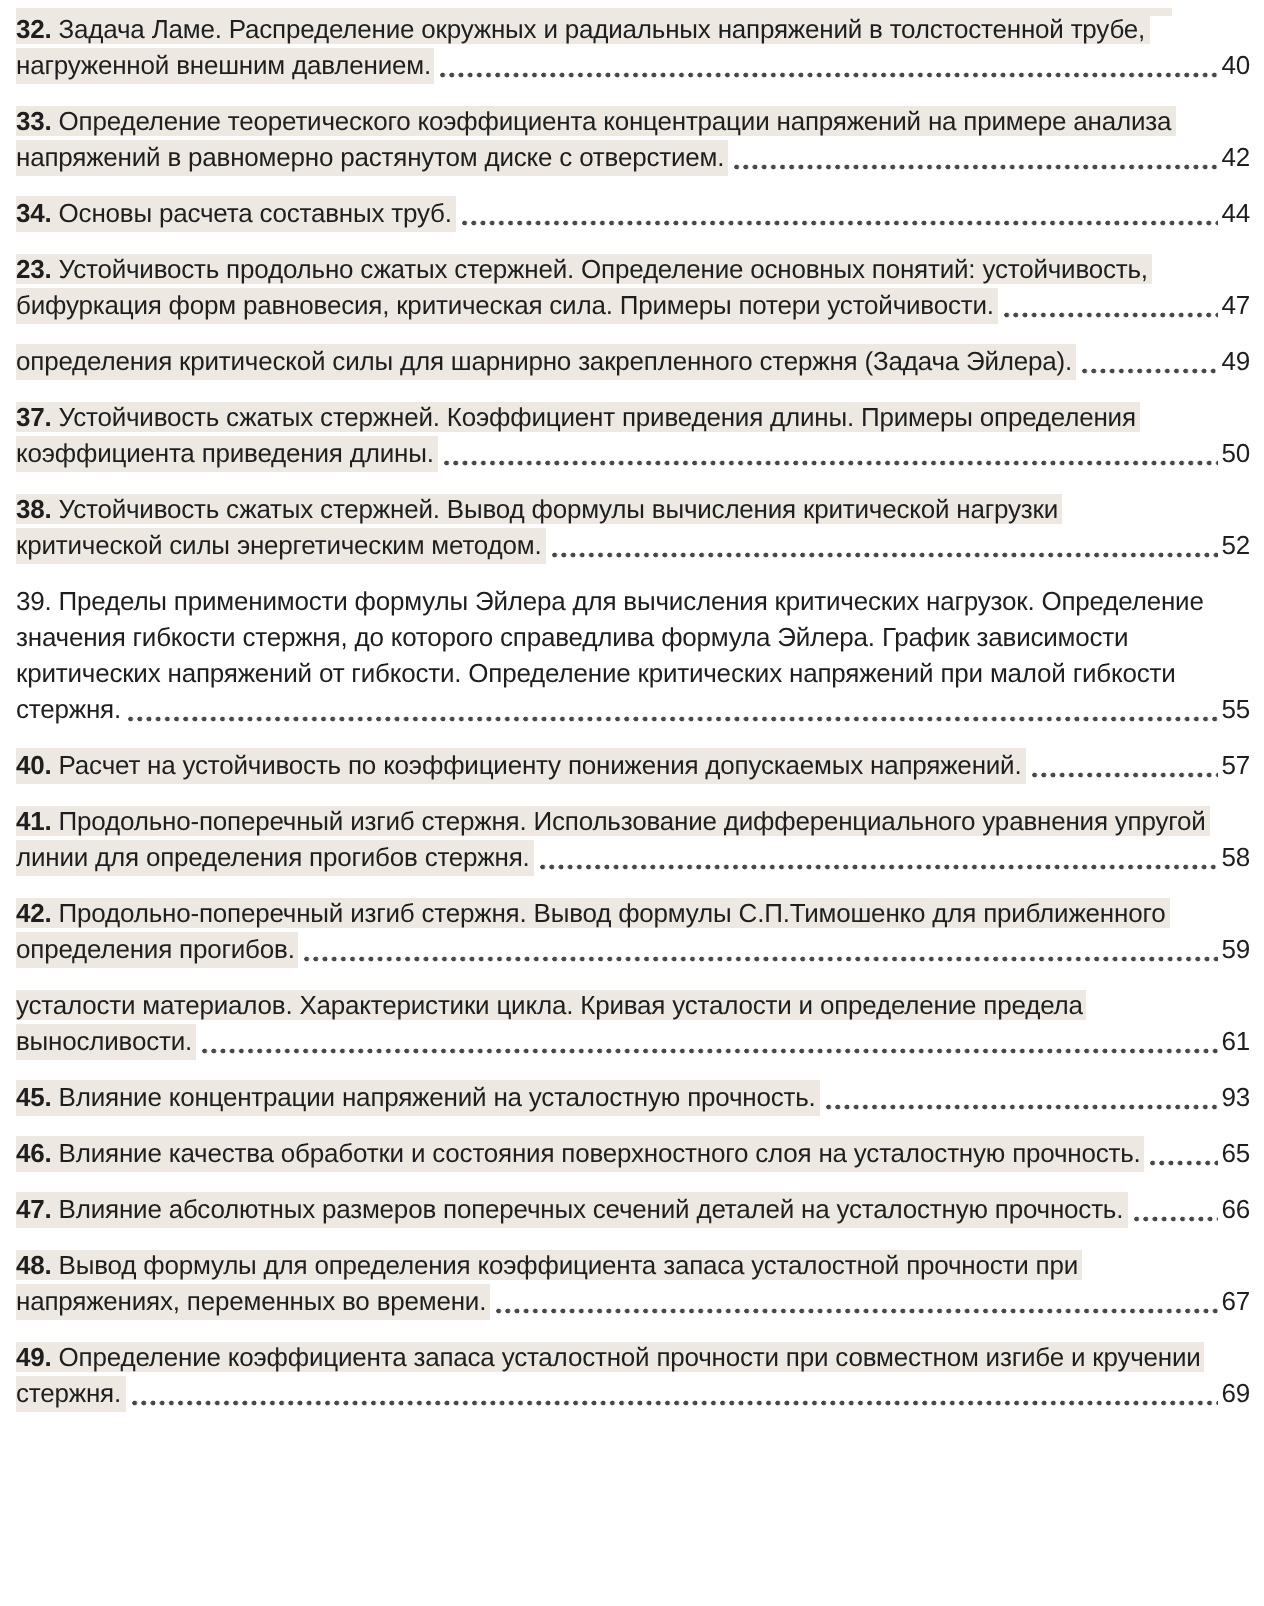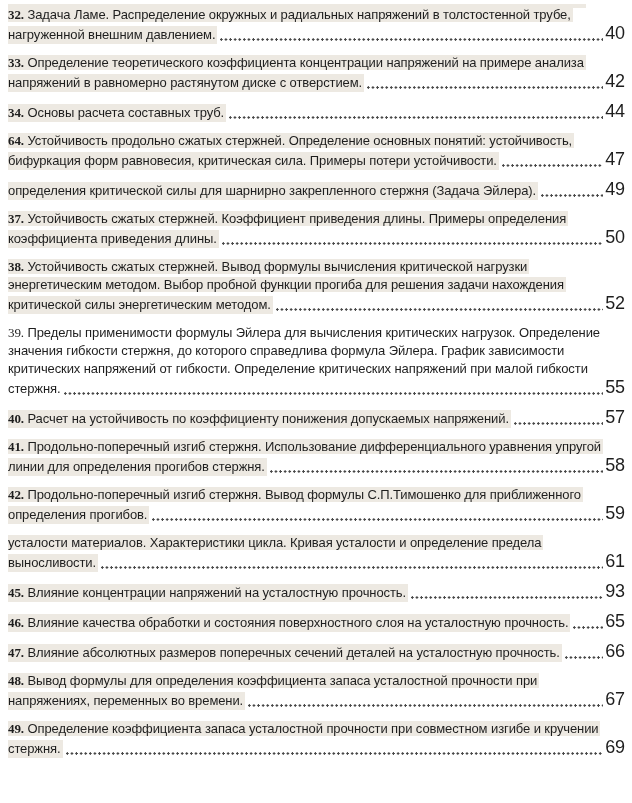--- a/index.html
+++ b/index.html
@@ -47,39 +47,38 @@
   }
   .t {
     flex: 0 0 auto;
   }
   .t.hl {
     background: #ede9e2;
     padding-right: 2px;
   }
   .num {
     font-weight: bold;
-    font-family: Liberation Serif, serif;
   }
   .num.plain {
     font-weight: normal;
     text-align: center;
   }
   .leader {
     flex: 1 1 auto;
     min-width: 8px;
     height: 3px;
     align-self: flex-end;
     margin: 0 2px 3px 3px;
     background-image: radial-gradient(circle at 1.3px 1.5px, #474747 1.05px, rgba(0,0,0,0) 1.35px);
     background-size: 4.6px 3px;
     background-repeat: repeat-x;
   }
   .page {
     flex: 0 0 auto;
-    font-size: 18px;
+    font-size: 13px;
     line-height: 18px;
   }
 </style>
 </head>
 <body>
 
 <div id="remnant-top"></div>
 
 <div id="toc">
     <div class="entry">
@@ -99,21 +98,21 @@
       </div>
     </div>
     <div class="entry">
       <div class="line last">
         <span class="t hl"><span class="num">34.</span> Основы расчета составных труб.</span>
         <span class="leader"></span>
         <span class="page">44</span>
       </div>
     </div>
     <div class="entry">
-      <div class="line"><span class="t hl"><span class="num">64.</span> Устойчивость продольно сжатых стержней. Определение основных понятий: устойчивость,</span></div>
+      <div class="line"><span class="t hl"><span class="num">23.</span> Устойчивость продольно сжатых стержней. Определение основных понятий: устойчивость,</span></div>
       <div class="line last">
         <span class="t hl">бифуркация форм равновесия, критическая сила. Примеры потери устойчивости.</span>
         <span class="leader"></span>
         <span class="page">47</span>
       </div>
     </div>
     <div class="entry">
       <div class="line last">
         <span class="t hl">определения критической силы для шарнирно закрепленного стержня (Задача Эйлера).</span>
         <span class="leader"></span>
@@ -123,21 +122,20 @@
     <div class="entry">
       <div class="line"><span class="t hl"><span class="num">37.</span> Устойчивость сжатых стержней. Коэффициент приведения длины. Примеры определения</span></div>
       <div class="line last">
         <span class="t hl">коэффициента приведения длины.</span>
         <span class="leader"></span>
         <span class="page">50</span>
       </div>
     </div>
     <div class="entry">
       <div class="line"><span class="t hl"><span class="num">38.</span> Устойчивость сжатых стержней. Вывод формулы вычисления критической нагрузки</span></div>
-      <div class="line"><span class="t hl">энергетическим методом. Выбор пробной функции прогиба для решения задачи нахождения</span></div>
       <div class="line last">
         <span class="t hl">критической силы энергетическим методом.</span>
         <span class="leader"></span>
         <span class="page">52</span>
       </div>
     </div>
     <div class="entry">
       <div class="line"><span class="t"><span class="num plain">39.</span> Пределы применимости формулы Эйлера для вычисления критических нагрузок. Определение</span></div>
       <div class="line"><span class="t">значения гибкости стержня, до которого справедлива формула Эйлера. График зависимости</span></div>
       <div class="line"><span class="t">критических напряжений от гибкости. Определение критических напряжений при малой гибкости</span></div>

